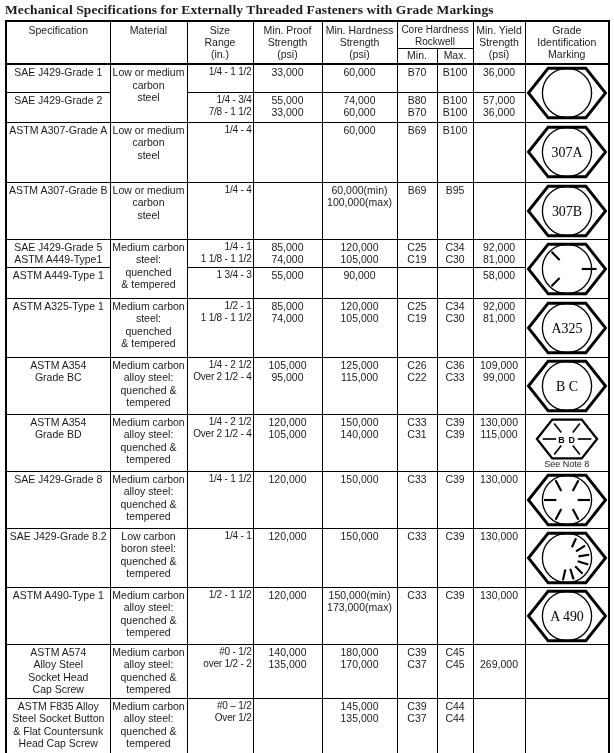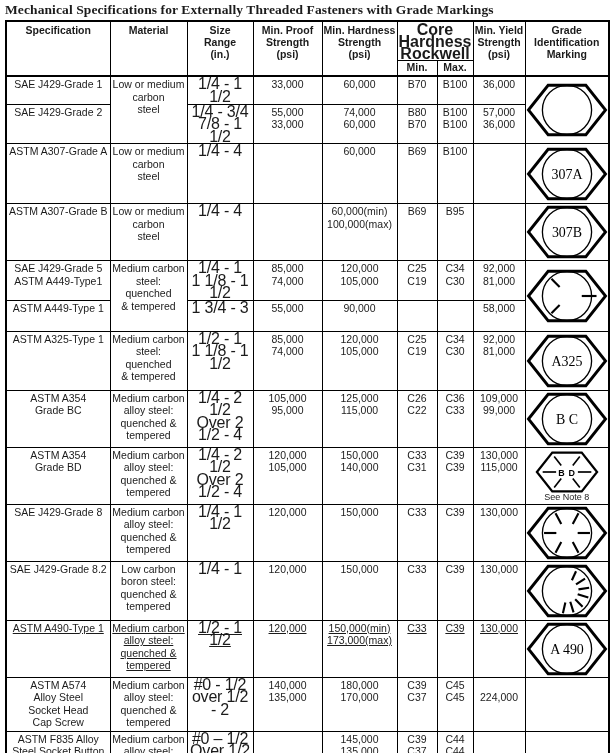--- a/index.html
+++ b/index.html
@@ -1,24 +1,24 @@
 <!DOCTYPE html>
 <html><head>
 <meta charset="utf-8">
 <style>
   html,body{margin:0;padding:0;background:#fff;}
   body{width:614px;height:753px;font-family:"Liberation Sans",sans-serif;color:#1b1b1b;overflow:hidden;}
   .title{font-family:"Liberation Serif",serif;font-weight:bold;font-size:13.5px;padding:2px 11px 2px 5px;letter-spacing:.1px;}
   table{border-collapse:collapse;margin-left:5px;table-layout:fixed;width:603px;border:2px solid #000;}
   th,td{border:1px solid #000;vertical-align:top;text-align:center;padding:1px 1px 0 1px;font-size:10.5px;line-height:12.5px;white-space:pre-line;}
-  thead th{font-weight:bold;font-size:10.5px;line-height:12px;padding-top:2px;}
+  thead th{font-weight:normal;font-size:10.5px;line-height:12px;padding-top:2px;}
   th.hb{border-bottom:2.5px solid #000;}
-  th.th-hardness{font-size:16px;border-bottom:1px solid #000;}
+  th.th-hardness{font-size:10px;border-bottom:1px solid #000;}
   tr.subhead th{height:14px;padding-top:0;}
-  td.cell-size{font-size:16px;letter-spacing:-.2px;}
+  td.cell-size{font-size:10px;letter-spacing:-.2px;text-align:right;}
   td.marking{vertical-align:middle;padding:0;}
   .hexsvg{display:block;margin:0 auto;}
   .caption{font-size:9px;line-height:9px;font-weight:normal;margin-top:-1px;}
 </style>
 </head>
 <body>
 
 <div class="title">Mechanical Specifications for Externally Threaded Fasteners with Grade Markings</div>
 
 <table>
@@ -280,21 +280,21 @@
             <circle cx="50" cy="34" r="30" fill="none" stroke="#000" stroke-width="1.6"></circle>
             <line x1="61" y1="10" x2="56" y2="21" stroke="#000" stroke-width="2.6" stroke-linecap="butt"></line>
             <line x1="72" y1="19" x2="61" y2="26" stroke="#000" stroke-width="2.6" stroke-linecap="butt"></line>
             <line x1="77" y1="30" x2="64" y2="32" stroke="#000" stroke-width="2.6" stroke-linecap="butt"></line>
             <line x1="76" y1="42" x2="63" y2="38" stroke="#000" stroke-width="2.6" stroke-linecap="butt"></line>
             <line x1="69" y1="53" x2="60" y2="44" stroke="#000" stroke-width="2.6" stroke-linecap="butt"></line>
             <line x1="58" y1="60" x2="54" y2="47" stroke="#000" stroke-width="2.6" stroke-linecap="butt"></line>
             <line x1="45" y1="61" x2="48" y2="48" stroke="#000" stroke-width="2.6" stroke-linecap="butt"></line>
           </svg></td>
       </tr>
-      <tr style="height: 57px; text-decoration: underline;">
+      <tr style="height: 57px;">
         <td>ASTM A490-Type 1</td>
         <td>Medium carbon
 alloy steel:
 quenched &amp;
 tempered</td>
         <td class="cell-size">1/2 - 1 1/2</td>
         <td>120,000</td>
         <td>150,000(min)
 173,000(max)</td>
         <td>C33</td>
@@ -319,21 +319,21 @@
 over 1/2 - 2</td>
         <td>140,000
 135,000</td>
         <td>180,000
 170,000</td>
         <td>C39
 C37</td>
         <td>C45
 C45</td>
         <td>
-224,000</td>
+269,000</td>
         <td class="marking"></td>
       </tr>
       <tr style="height: 68px;">
         <td>ASTM F835 Alloy
 Steel Socket Button
 &amp; Flat Countersunk
 Head Cap Screw</td>
         <td>Medium carbon
 alloy steel:
 quenched &amp;

